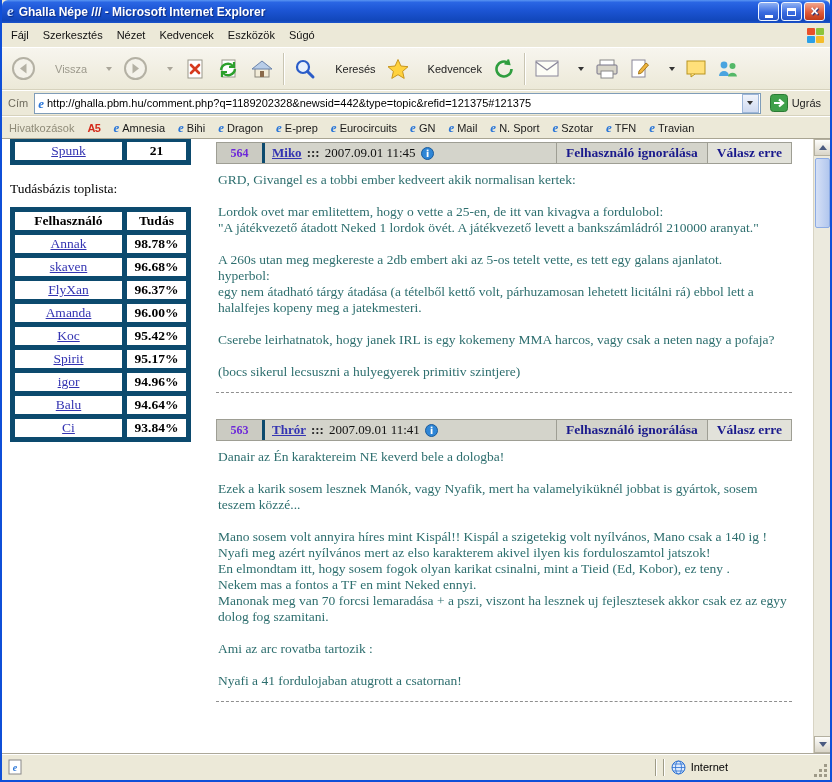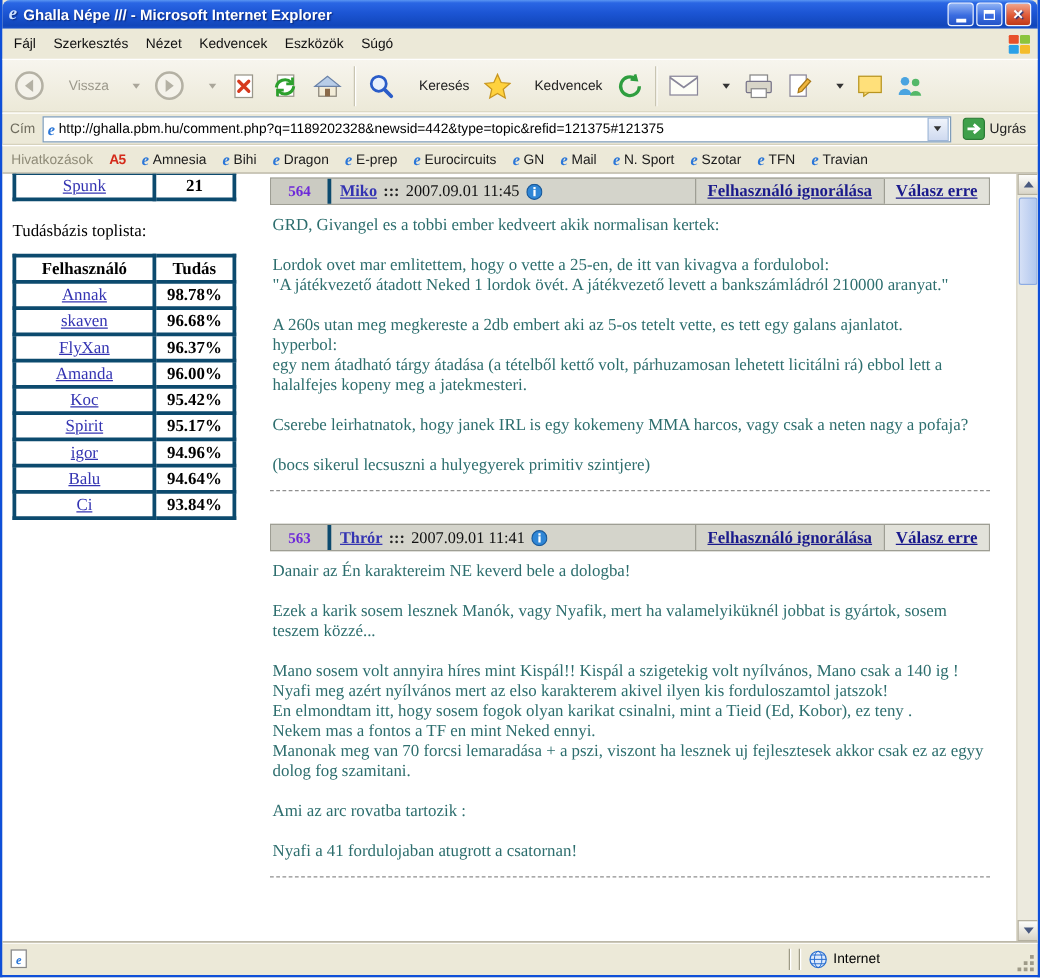--- a/index.html
+++ b/index.html
@@ -66,40 +66,40 @@
   .link-item{display:flex;align-items:center;gap:3px;color:#1a1a1a;white-space:nowrap;}
   .ie-e{font-family:"Liberation Serif",serif;font-style:italic;font-weight:bold;color:#2a76d8;
         font-size:13px;line-height:1;}
   .a5-ico{color:#d42a1a;font-weight:bold;font-size:11px;letter-spacing:-0.5px;}
 
   
   .content{flex:1 1 auto;display:flex;background:#fff;position:relative;overflow:hidden;
            font-family:"Liberation Serif","DejaVu Serif",serif;font-size:13.5px;}
   .sidebar{width:200px;flex:0 0 200px;padding-left:8px;}
   .sb-table{border-collapse:collapse;margin-top:-2px;}
-  .sb-table td,.sb-table th{border:3px solid #0c4a6e;text-align:center;padding:1px 4px;height:19px;}
+  .sb-table td,.sb-table th{border:5px solid #0c4a6e;text-align:center;padding:1px 4px;height:19px;}
   .sb-user{width:112px;}
   .sb-val{width:64px;font-weight:bold;}
   .sb-link{color:#3434b2;text-decoration:underline;cursor:pointer;}
   .sb-heading{margin:16px 0 10px;font-size:13.5px;}
   .sb-table.toplist{margin-top:0;}
 
   .main{width:576px;flex:0 0 576px;margin-left:14px;padding-top:3px;}
   .post{padding-bottom:12px;border-bottom:1px dashed #8f8f8f;margin-bottom:26px;}
   .post-header{display:flex;height:22px;border:1px solid #9e9e94;background:#d4d4cb;
                align-items:stretch;font-size:13px;}
   .ph-num{width:48px;flex:0 0 48px;display:flex;align-items:center;justify-content:center;
           font-weight:bold;font-size:12px;color:#6d28d9;background:#cbcbc2;border-right:3px solid #0c4a6e;}
   .ph-main{flex:1;display:flex;align-items:center;gap:5px;padding:0 7px;min-width:0;}
   .ph-author{color:#3434b2;font-weight:bold;text-decoration:underline;cursor:pointer;}
   .ph-sep{color:#222;font-weight:bold;}
   .ph-date{color:#111;font-weight:normal;white-space:nowrap;}
   .ph-cell{display:flex;align-items:center;padding:0 9px;border-left:1px solid #9e9e94;}
   .ph-cell.reply{background:#e2e2da;align-items:center;}
-  .ph-link{color:#1a1a8c;font-weight:bold;text-decoration:underline;font-size:13.5px;cursor:pointer;
+  .ph-link{color:#1a1a8c;font-weight:bold;font-size:13.5px;cursor:pointer;
            white-space:nowrap;}
   .post-body{white-space:pre-wrap;color:#2d6e6e;line-height:16px;padding:8px 2px 0;}
 
   
   .vscroll{position:absolute;top:0;right:0;width:17px;height:100%;background:#eceade;
            border-left:1px solid #d8d4c4;}
   .scroll-btn{position:absolute;left:0;width:17px;height:17px;
               background:linear-gradient(180deg,#fdfdfb,#d9d5c8);border:1px solid #b4b0a0;
               display:flex;align-items:center;justify-content:center;}
   .scroll-up{top:0;} .scroll-down{bottom:0;}
@@ -109,21 +109,21 @@
             border-top:5px solid #4a5a80;}
   .scroll-thumb{position:absolute;left:1px;top:19px;width:15px;height:70px;border-radius:2px;
                 background:linear-gradient(90deg,#d5e0f6,#b2c7ee);border:1px solid #8cabe4;}
 
   
   .statusbar{height:27px;flex:0 0 27px;display:flex;align-items:center;gap:6px;padding:0 6px;
              background:#ECE9D8;border-top:1px solid #aca899;box-shadow:inset 0 1px 0 #fff;
              position:relative;}
   .status-spacer{flex:1;}
   .sb-sep{width:2px;height:17px;border-left:1px solid #9e9b86;border-right:1px solid #fff;}
-  .zone{display:flex;align-items:center;gap:5px;margin-right:120px;}
+  .zone{display:flex;align-items:center;gap:5px;margin-right:96px;}
   .grip{position:absolute;right:1px;bottom:1px;width:14px;height:14px;}
   .grip::after{content:"";position:absolute;width:3px;height:3px;right:2px;bottom:2px;background:#9e9a88;
     box-shadow:-5px 0 #9e9a88,-10px 0 #9e9a88,0 -5px #9e9a88,-5px -5px #9e9a88,0 -10px #9e9a88;}
 </style>
 </head>
 <body>
 
 <div class="window">
 
   <div class="titlebar">

